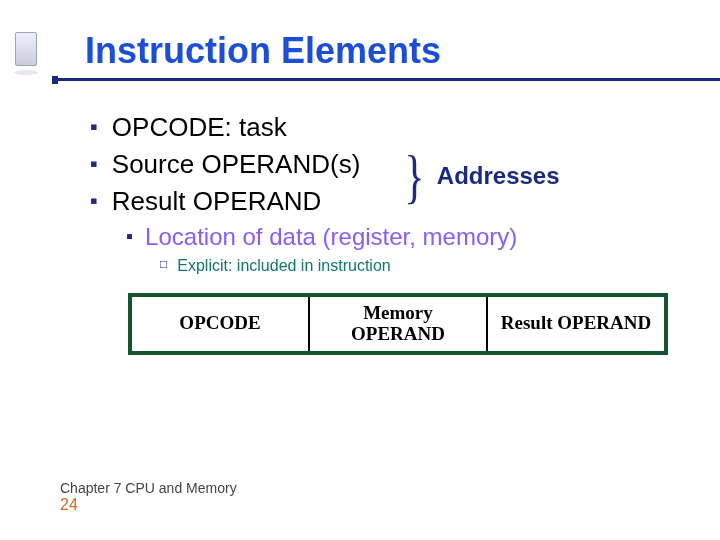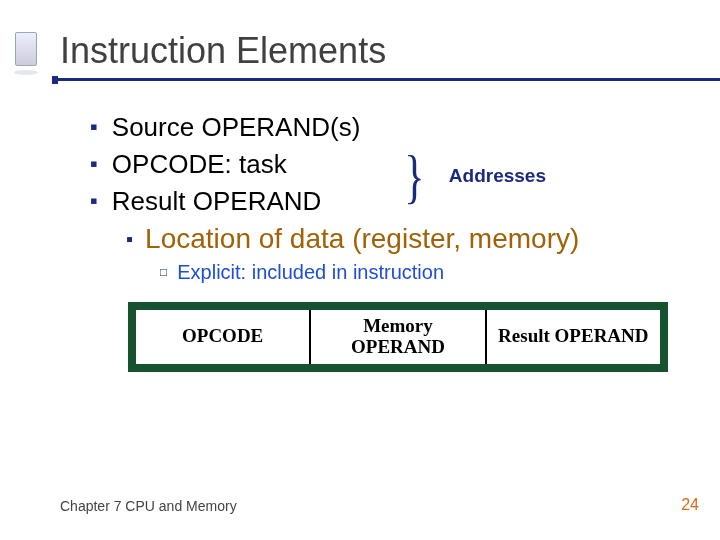--- a/index.html
+++ b/index.html
@@ -4,48 +4,48 @@
 <style>
   * { margin: 0; padding: 0; box-sizing: border-box; }
   html, body { width: 720px; height: 540px; background: #fff; font-family: Arial, Helvetica, sans-serif; }
   .slide { position: relative; width: 720px; height: 540px; padding: 30px 30px 0 30px; }
 
   .icon-col { position: absolute; left: 10px; top: 32px; width: 32px; display: flex; flex-direction: column; align-items: center; }
   .icon-col .mini-icon { width: 22px; height: 34px; border: 1px solid #9aa; background: linear-gradient(#eef 0,#ccd 100%); border-radius: 2px; margin-bottom: 4px; }
   .icon-col .mini-shadow { width: 24px; height: 5px; background: #e6e6ee; border-radius: 50%; }
 
   .title-wrap { margin-left: 30px; }
-  h1.title { font-size: 36px; font-weight: normal; color: #404040; margin-bottom: 6px; }
+  h1.title { font-size: 36px; font-weight: bold; color: #1d4ed8; margin-bottom: 6px; margin-left: 25px; }
   .title-rule { position: relative; height: 4px; margin-left: -8px; }
   .title-rule .bar { position: absolute; left: 0; right: -30px; top: 0; height: 3px; background: #1a2a80; }
   .title-rule .cap { position: absolute; left: 0; top: -2px; width: 6px; height: 8px; background: #1a2a80; }
 
   .body { margin: 30px 0 0 60px; position: relative; }
 
   ul.level1 { list-style: none; }
   ul.level1 > li { font-size: 26px; color: #000; margin: 6px 0; display: flex; align-items: baseline; }
   ul.level1 > li::before { content: "\25AA"; color: #1a2a80; font-size: 22px; margin-right: 14px; position: relative; top: -2px; }
 
   ul.level2 { list-style: none; margin: 4px 0 2px 36px; }
-  ul.level2 > li { font-size: 28px; color: #a16207; margin: 6px 0; display: flex; align-items: baseline; }
+  ul.level2 > li { font-size: 24px; color: #8b5cf6; margin: 6px 0; display: flex; align-items: baseline; }
   ul.level2 > li::before { content: "\25AA"; color: #1a2a80; font-size: 20px; margin-right: 12px; position: relative; top: -2px; }
 
   ul.level3 { list-style: none; margin: 2px 0 2px 70px; }
-  ul.level3 > li { font-size: 20px; color: #1d4ed8; margin: 2px 0; display: flex; align-items: baseline; }
+  ul.level3 > li { font-size: 16px; color: #0f766e; margin: 2px 0; display: flex; align-items: baseline; }
   ul.level3 > li::before { content: "\25A1"; color: #1a2a80; font-size: 12px; margin-right: 10px; position: relative; top: -3px; }
 
   .brace-wrap { position: absolute; left: 310px; top: 34px; display: flex; align-items: center; }
   .brace { font-size: 60px; line-height: 60px; color: #1a2a80; font-family: "Times New Roman", serif; transform: scaleX(0.7); }
-  .brace-label { font-size: 19px; font-weight: bold; color: #1a2a80; margin-left: 20px; font-family: "Verdana", sans-serif; }
+  .brace-label { font-size: 24px; font-weight: bold; color: #1a2a80; margin-left: 8px; font-family: "Verdana", sans-serif; }
 
-  .boxes { display: flex; margin: 18px 16px 0 38px; width: 540px; border: 8px solid #14532d; }
+  .boxes { display: flex; margin: 18px 16px 0 38px; width: 540px; border: 4px solid #14532d; }
   .boxes .cell { flex: 1; border-right: 2px solid #000; text-align: center; padding: 6px 4px; font-family: "Times New Roman", serif; font-size: 19px; font-weight: bold; line-height: 1.1; display: flex; align-items: center; justify-content: center; min-height: 48px; }
   .boxes .cell:last-child { border-right: none; }
 
-  .footer { position: absolute; bottom: 26px; left: 60px; right: 21px; display: flex; justify-content: space-between; align-items: flex-end; }
+  .footer { position: absolute; bottom: 26px; left: 60px; right: 44px; display: flex; justify-content: space-between; align-items: flex-start; flex-direction: column; }
   .footer .chapter { font-size: 14px; color: #444; }
   .footer .pagenum { font-size: 16px; color: #d66a1e; }
 </style>
 </head>
 <body>
 
 <div class="slide">
 
   <div class="icon-col">
     <div class="mini-icon"></div>
@@ -57,24 +57,24 @@
     <div class="title-rule">
       <div class="cap"></div>
       <div class="bar"></div>
     </div>
   </div>
 
   <div class="body">
 
     <ul class="level1">
       <li>
-          <span>Source OPERAND(s)</span>
+          <span>OPCODE: task</span>
         </li>
       <li>
-          <span>OPCODE: task</span>
+          <span>Source OPERAND(s)</span>
         </li>
       <li>
           <span>Result OPERAND</span>
         </li>
     </ul>
 
     <div class="brace-wrap">
       <span class="brace">}</span>
       <span class="brace-label">Addresses</span>
     </div>

